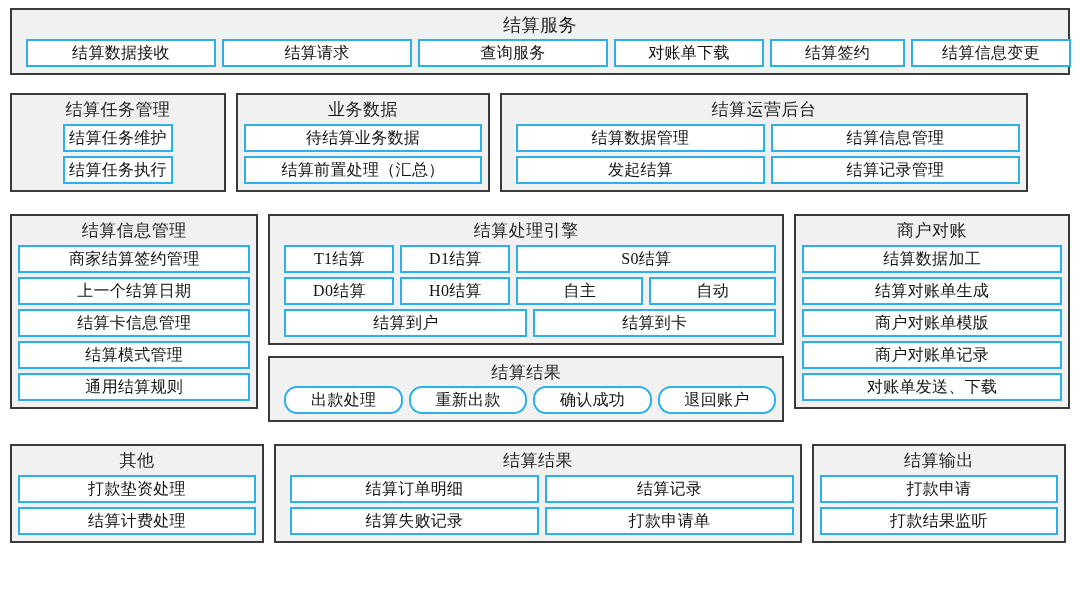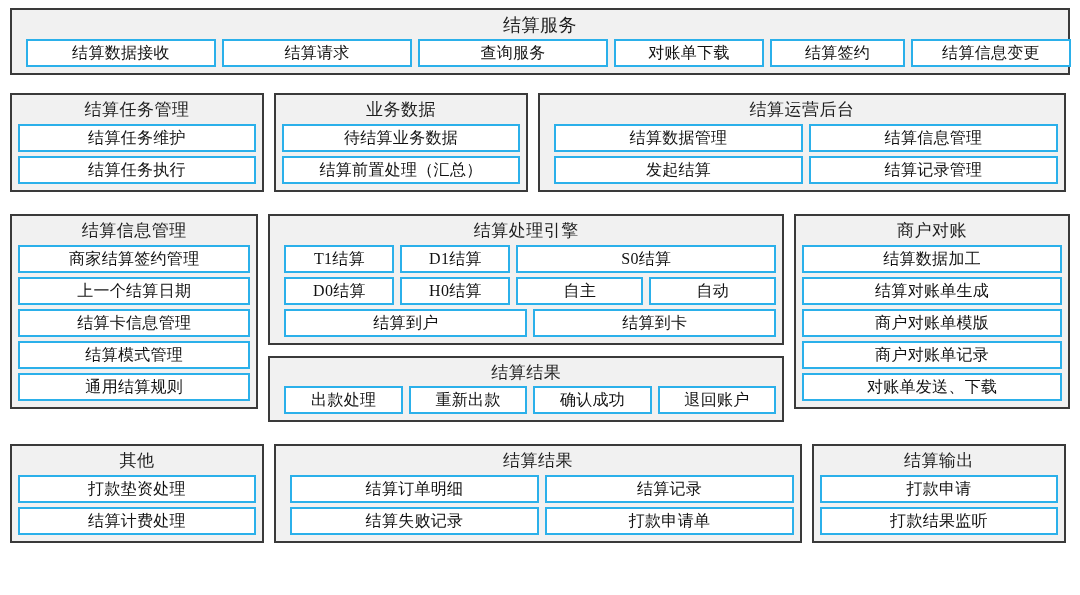--- a/index.html
+++ b/index.html
@@ -77,40 +77,40 @@
   #svc-panel .panel-title { font-size: 18px; }
   #svc-row .node:nth-child(1) { flex: 0 0 190px; }
   #svc-row .node:nth-child(2) { flex: 0 0 190px; }
   #svc-row .node:nth-child(3) { flex: 0 0 190px; }
   #svc-row .node:nth-child(4) { flex: 0 0 150px; }
   #svc-row .node:nth-child(5) { flex: 0 0 135px; }
   #svc-row .node:nth-child(6) { flex: 0 0 160px; }
 
   
   #band2 { margin-top: 18px; }
-  #task-panel    { width: 254px; }
+  #task-panel    { width: 216px; align-items: center; }
   #bizdata-panel { width: 254px; }
   #ops-panel     { width: 528px; }
   #ops-panel .row .node { flex: 1 1 50%; }
 
   
   #band3 { margin-top: 22px; align-items: flex-start; }
   #info-panel   { width: 254px; }
   #mid-col      { width: 528px; display: flex; flex-direction: column; gap: 11px; }
   #recon-panel  { width: 282px; }
 
   #engine-panel .node.small  { flex: 0 0 110px; }
   #engine-panel .node.wide   { flex: 1 1 auto; }
   #engine-r1 .node:nth-child(3) { flex: 1 1 auto; }
   #engine-r2 .node:nth-child(3),
   #engine-r2 .node:nth-child(4) { flex: 1 1 auto; }
   #engine-r3 .node { flex: 1 1 50%; }
 
   #payout-panel .panel-title { margin-bottom: 2px; }
-  #payout-row .node { flex: 1 1 25%; }
+  #payout-row .node { flex: 1 1 25%; border-radius: 13px; }
 
   
   #band4 { margin-top: 22px; align-items: flex-start; }
   #other-panel  { width: 254px; }
   #result-panel { width: 528px; }
   #result-panel .row .node { flex: 1 1 50%; }
   #output-panel { width: 254px; }
 </style>
 </head>
 <body>

